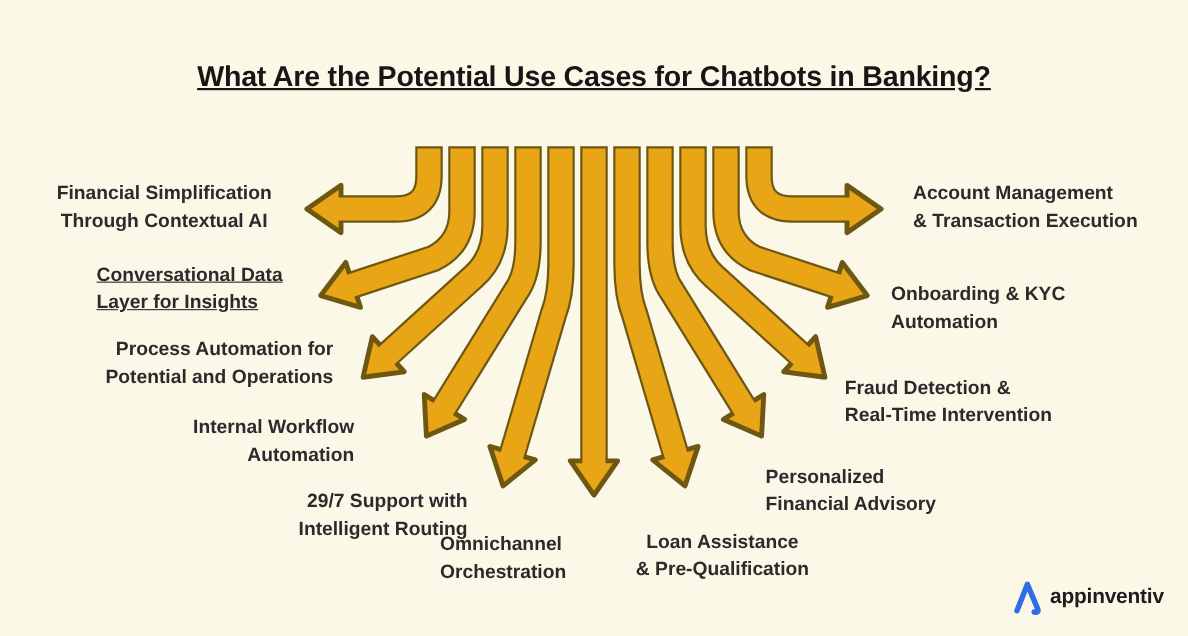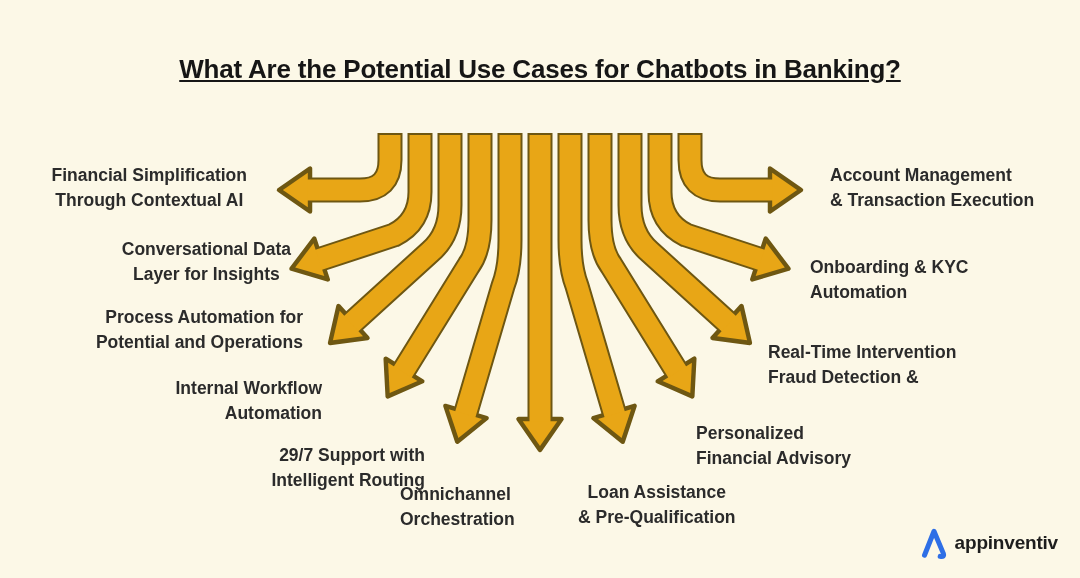--- a/index.html
+++ b/index.html
@@ -17,21 +17,21 @@
     text-align:center; font-size:26px; line-height:32px; font-weight:700;
     letter-spacing:-0.2px; color:var(--title);text-decoration:underline;
   }
   #arrow-fan{position:absolute; left:0; top:0; width:1080px; height:578px;}
   .uc{
     position:absolute; font-size:17.5px; line-height:25px; font-weight:700;
     color:var(--label); white-space:nowrap;
   }
   .uc .l{display:block;}
   .uc0{right:833px; top:163px; text-align:center;}
-  .uc1{right:789px; top:237px; text-align:center;}
+  .uc1{right:823px; top:237px; text-align:left;text-decoration:underline;}
   .uc2{right:777px; top:305px; text-align:right;}
   .uc3{right:758px; top:376px; text-align:right;}
   .uc4{right:655px; top:443px; text-align:right;}
   .uc5{left:400px; width:202px; top:482px; text-align:left;}
   .uc6{left:578px; top:470px; text-align:center;margin-top:10px;}
   .uc7{left:696px; top:421px; text-align:left;}
   .uc8{left:768px; top:340px; text-align:left;}
   .uc9{left:810px; top:255px; text-align:left;}
   .uc10{left:830px; top:163px; text-align:left;}
   .logo{
@@ -145,22 +145,22 @@
   </div>
   <div class="uc uc6">
     <span class="l">Loan Assistance</span>
     <span class="l">&amp; Pre-Qualification</span>
   </div>
   <div class="uc uc7">
     <span class="l">Personalized</span>
     <span class="l">Financial Advisory</span>
   </div>
   <div class="uc uc8">
+    <span class="l">Fraud Detection &amp;</span>
     <span class="l">Real-Time Intervention</span>
-    <span class="l">Fraud Detection &amp;</span>
   </div>
   <div class="uc uc9">
     <span class="l">Onboarding &amp; KYC</span>
     <span class="l">Automation</span>
   </div>
   <div class="uc uc10">
     <span class="l">Account Management</span>
     <span class="l">&amp; Transaction Execution</span>
   </div>
 

